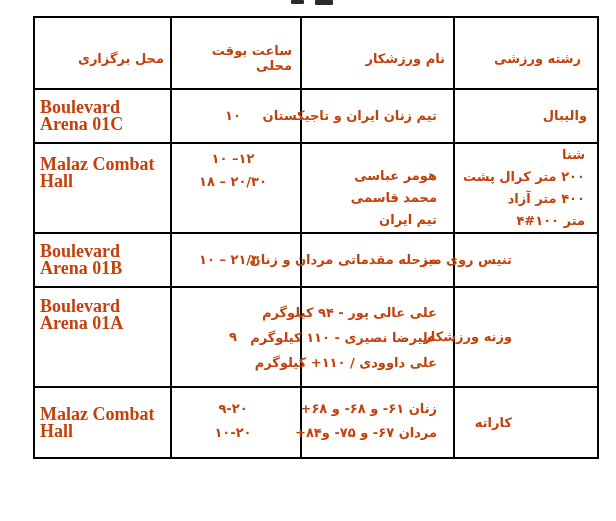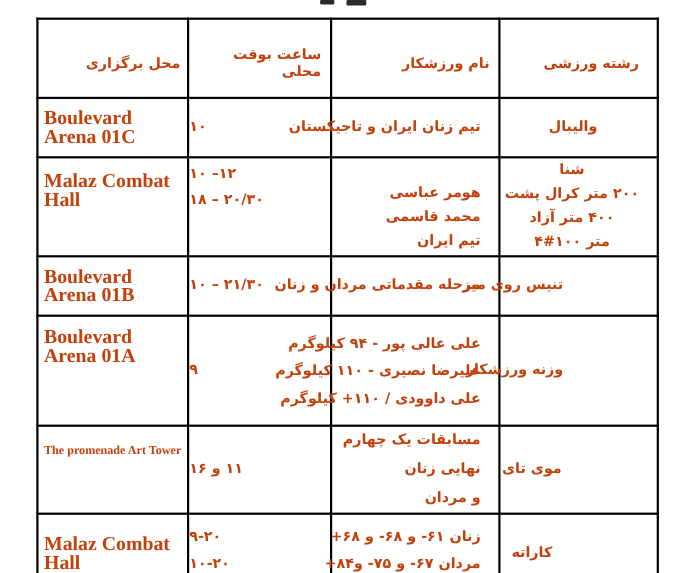--- a/index.html
+++ b/index.html
@@ -29,23 +29,23 @@
   .line{line-height:24px;white-space:nowrap;}
 
   thead tr{height:72px;}
   .row-1{height:54px;} .row-2{height:88px;} .row-3{height:54px;}
   .row-4{height:100px;} .row-5{height:72px;} .row-6{height:71px;}
 
   th.cell{text-align:right;padding-right:8px;padding-top:10px;}
   th.cell-sport{padding-right:16px;}
   th.cell-venue{text-align:right;padding-right:6px;}
 
-  td.cell-time{text-align:left;padding-right:6px;}
+  td.cell-time{text-align:center;padding-right:6px;}
   td.cell-name{text-align:right;padding-right:16px;}
-  td.cell-sport{text-align:center;padding-right:10px;}
+  td.cell-sport{text-align:right;padding-right:10px;}
   td.cell-venue{
     text-align:left;padding-left:5px;
   }
   td.cell-venue .line{
     font-family:"Liberation Serif","DejaVu Serif",serif;
     font-size:18px;white-space:normal;line-height:17px;
   }
 
   
   .row-2 td{vertical-align:top;}
@@ -149,35 +149,20 @@
           </td>
           <td class="cell cell-name">
             <div class="line" dir="rtl">علی عالی پور - ۹۴ کیلوگرم</div>
             <div class="line" dir="rtl">علیرضا نصیری - ۱۱۰ کیلوگرم</div>
             <div class="line" dir="rtl">علی داوودی / ۱۱۰+ کیلوگرم</div>
           </td>
           <td class="cell cell-sport">
             <div class="line" dir="rtl">وزنه ورزشکار</div>
           </td>
         </tr>
-        <tr class="row-5">
-          <td class="cell cell-venue">
-            <div class="line" dir="ltr">The promenade Art Tower</div>
-          </td>
-          <td class="cell cell-time">
-            <div class="line" dir="rtl">۱۱ و ۱۶</div>
-          </td>
-          <td class="cell cell-name">
-            <div class="line" dir="rtl">مسابقات یک چهارم نهایی زنان</div>
-            <div class="line" dir="rtl">و مردان</div>
-          </td>
-          <td class="cell cell-sport">
-            <div class="line" dir="rtl">موی تای</div>
-          </td>
-        </tr>
         <tr class="row-6">
           <td class="cell cell-venue">
             <div class="line" dir="ltr">Malaz Combat Hall</div>
           </td>
           <td class="cell cell-time">
             <div class="line" dir="ltr">۹-۲۰</div>
             <div class="line" dir="ltr">۱۰-۲۰</div>
           </td>
           <td class="cell cell-name">
             <div class="line" dir="rtl">زنان ۶۱- و ۶۸- و ۶۸+</div>

